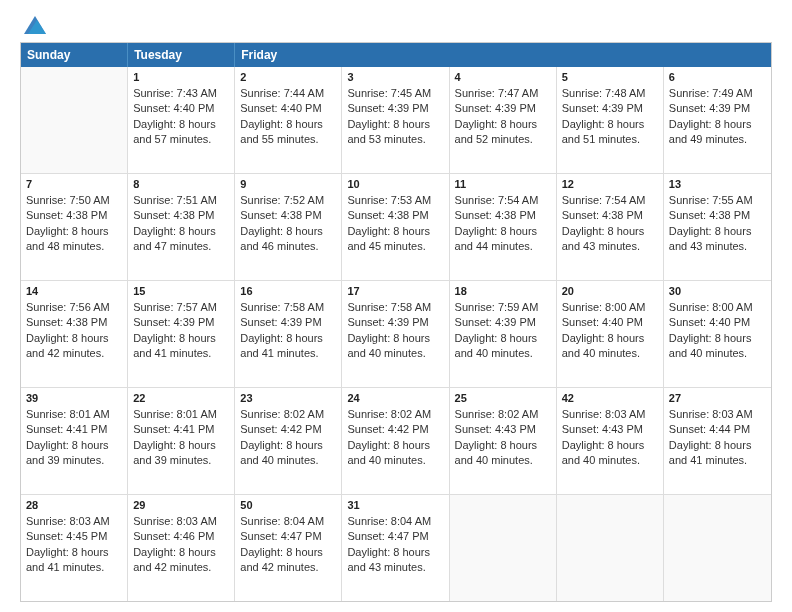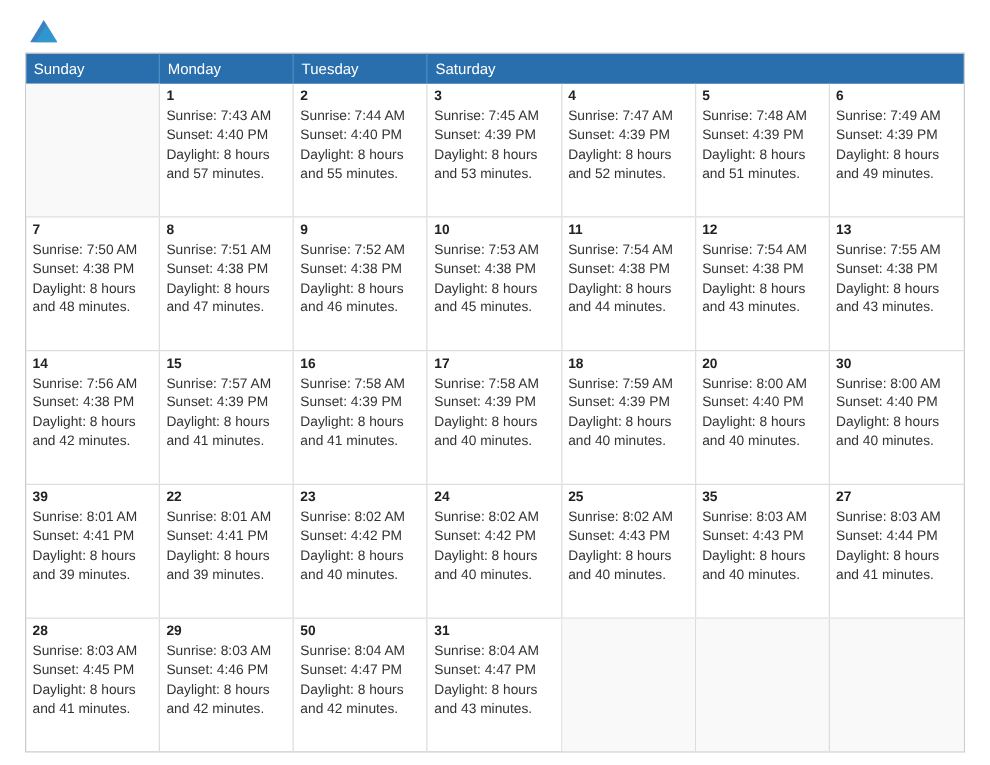--- a/index.html
+++ b/index.html
@@ -68,21 +68,21 @@
       border: 1px solid #ccc;
     }
     .cal-header {
       display: grid;
       grid-template-columns: repeat(7, 1fr);
       background: #2a6fad;
     }
     .cal-header-cell {
       color: #fff;
       font-size: 12px;
-      font-weight: normal;
+      font-weight: bold;
       padding: 5px 6px;
       text-align: left;
       border-right: 1px solid #4a8fc4;
     }
     .cal-header-cell:last-child { border-right: none; }
     .cal-body {
       flex: 1;
       display: flex;
       flex-direction: column;
     }
@@ -135,23 +135,22 @@
     </div>
     <div class="title-section">
       <div class="month-title"></div>
       <div class="location"></div>
     </div>
   </div>
 
   <div class="calendar">
     <div class="cal-header">
     <div class="cal-header-cell">Sunday</div>
-        <div class="cal-header-cell">Monday</div>
         <div class="cal-header-cell">Tuesday</div>
-        <div class="cal-header-cell">Saturday</div>
+        <div class="cal-header-cell">Friday</div>
       </div>
     <div class="cal-body">
     <div class="cal-row">
           <div class="cal-cell empty"></div>
           <div class="cal-cell">
             <span class="day-num">1</span>
             <div class="cell-text">Sunrise: 7:43 AM<br>Sunset: 4:40 PM<br>Daylight: 8 hours and 57 minutes.</div>
           </div>
           <div class="cal-cell">
             <span class="day-num">2</span>
@@ -249,21 +248,21 @@
           </div>
           <div class="cal-cell">
             <span class="day-num">24</span>
             <div class="cell-text">Sunrise: 8:02 AM<br>Sunset: 4:42 PM<br>Daylight: 8 hours and 40 minutes.</div>
           </div>
           <div class="cal-cell">
             <span class="day-num">25</span>
             <div class="cell-text">Sunrise: 8:02 AM<br>Sunset: 4:43 PM<br>Daylight: 8 hours and 40 minutes.</div>
           </div>
           <div class="cal-cell">
-            <span class="day-num">35</span>
+            <span class="day-num">42</span>
             <div class="cell-text">Sunrise: 8:03 AM<br>Sunset: 4:43 PM<br>Daylight: 8 hours and 40 minutes.</div>
           </div>
           <div class="cal-cell">
             <span class="day-num">27</span>
             <div class="cell-text">Sunrise: 8:03 AM<br>Sunset: 4:44 PM<br>Daylight: 8 hours and 41 minutes.</div>
           </div>
         </div>
         <div class="cal-row">
           <div class="cal-cell">
             <span class="day-num">28</span>

